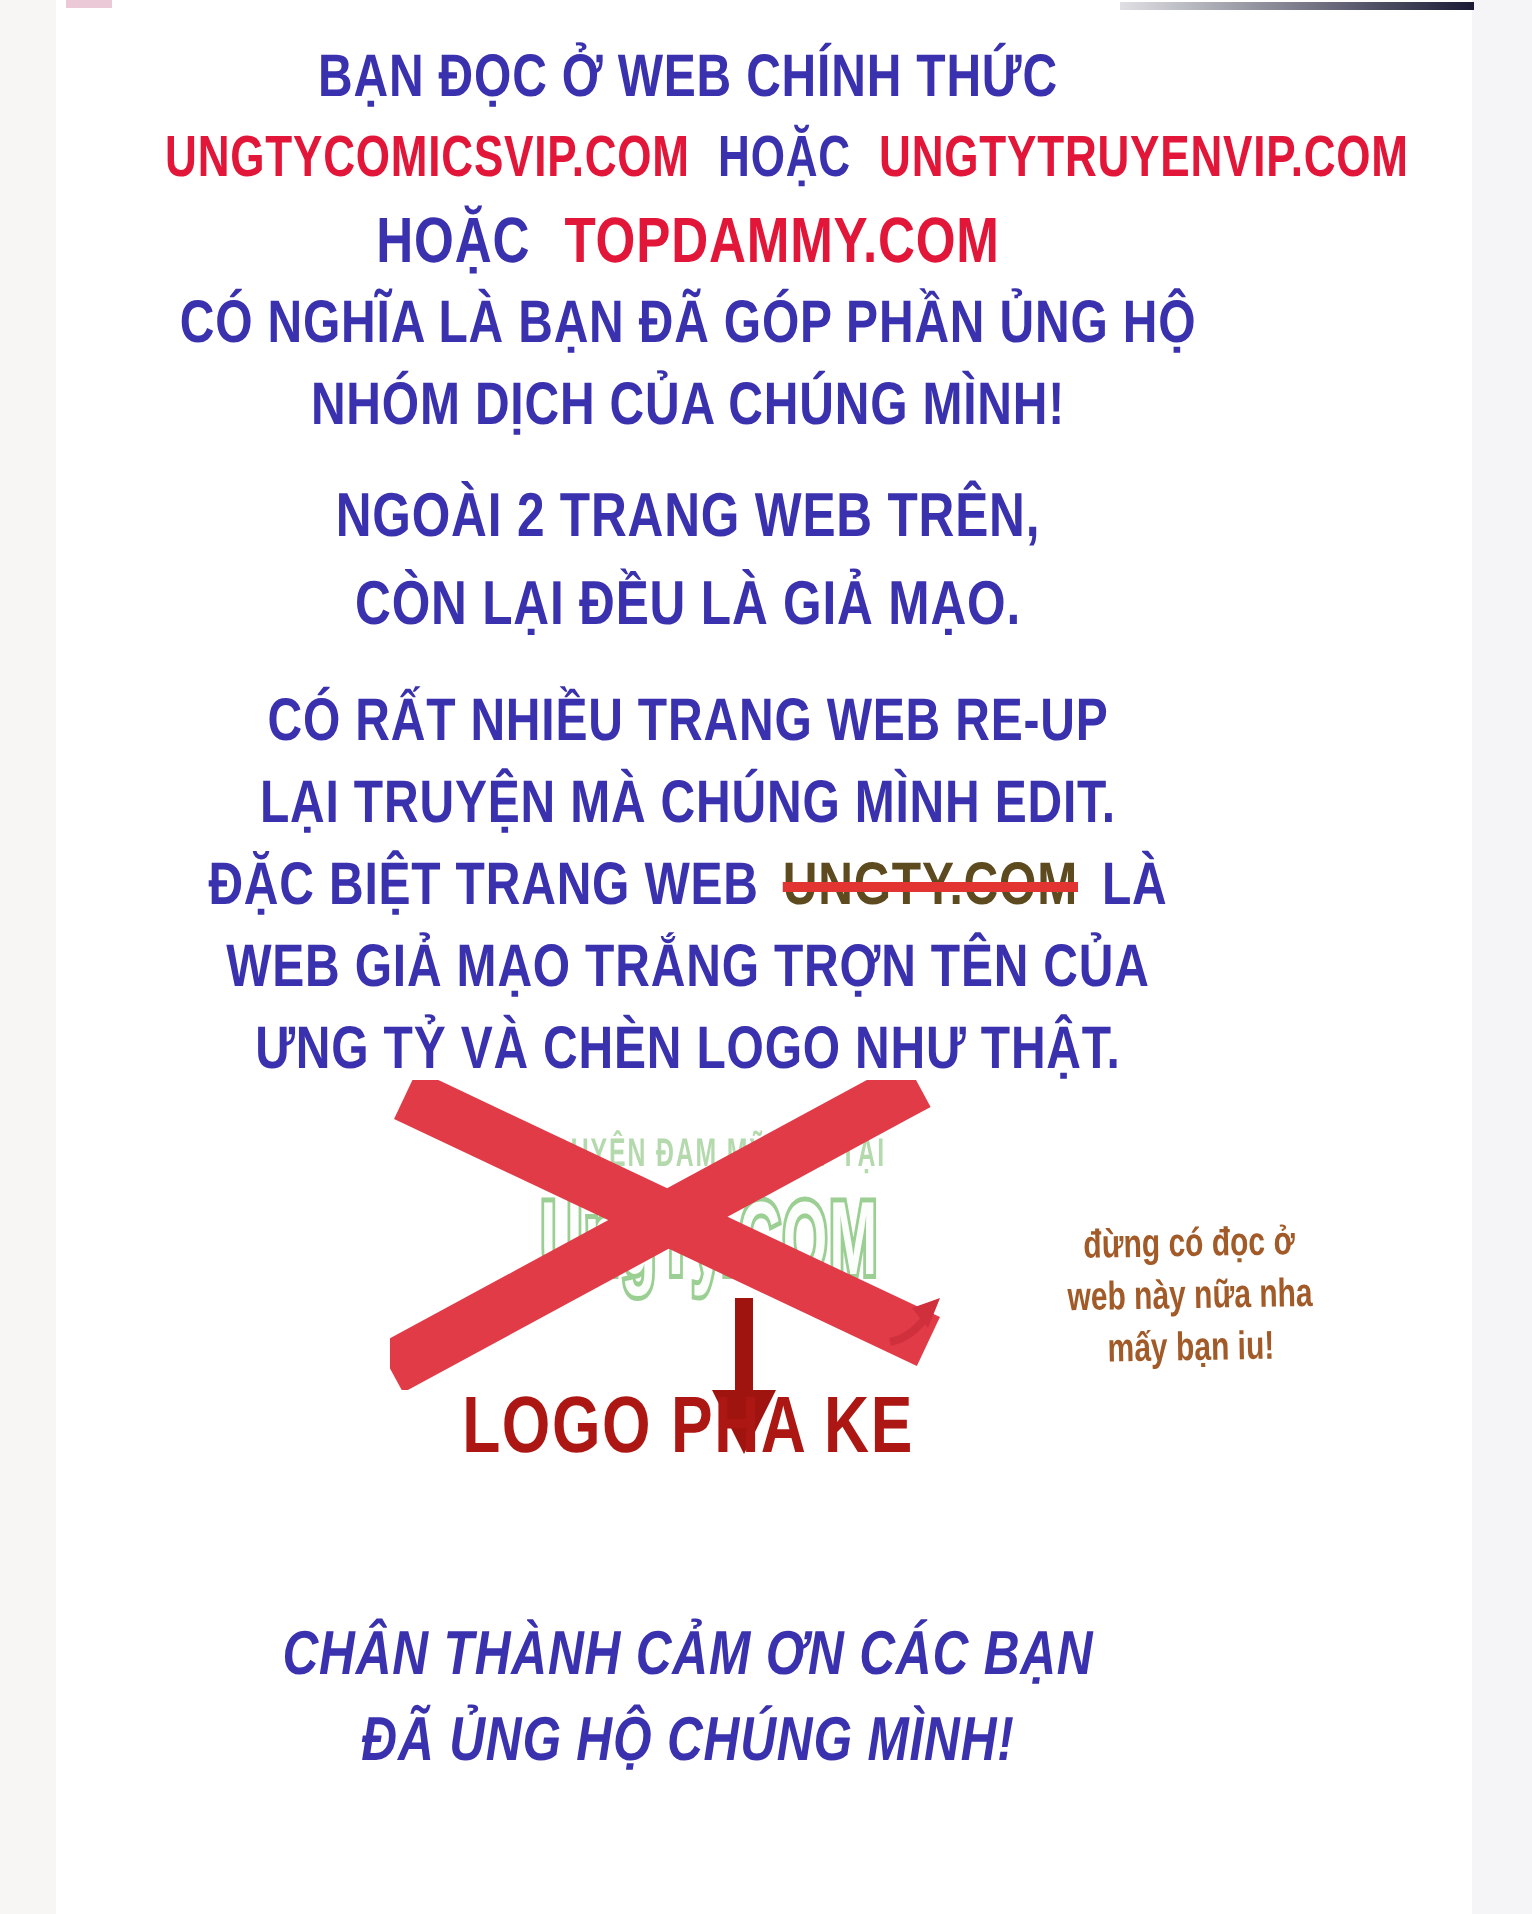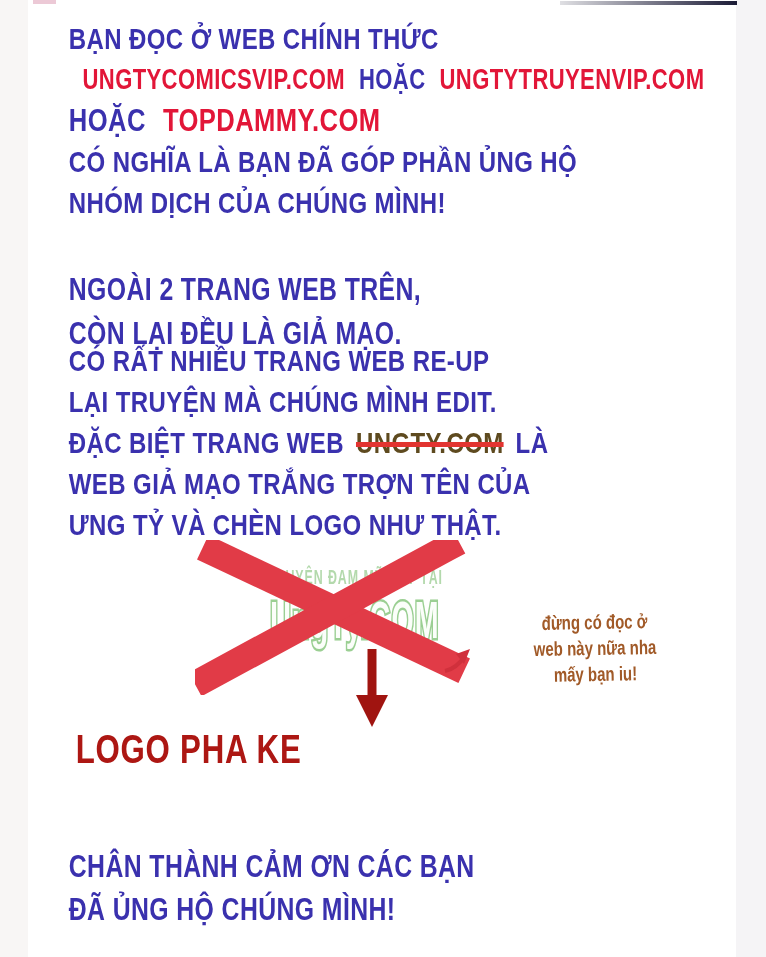--- a/index.html
+++ b/index.html
@@ -9,36 +9,36 @@
     font-family:"Liberation Sans","DejaVu Sans",sans-serif;
     -webkit-font-smoothing:antialiased;
   }
   .edge{position:absolute;top:0;bottom:0;}
   .edge-left{left:0;width:28px;background:#f8f6f5;}
   .edge-right{right:0;width:30px;background:#f5f4f6;}
   .scan-line{position:absolute;top:1px;left:560px;width:177px;height:4px;
     background:linear-gradient(to right, rgba(130,130,145,0.25), #1a1a35);}
   .scan-mark{position:absolute;top:0;left:33px;width:23px;height:4px;background:#ecc9d6;}
 
-  .block{position:absolute;left:0;width:688px;}
+  .block{position:absolute;left:0;width:688px;text-align:center;}
   .line{
     font-weight:bold;white-space:nowrap;letter-spacing:0.5px;
     transform:scaleX(0.8);transform-origin:50% 50%;
   }
   .blue{color:#3a31ae;}
   .red{color:#e21638;}
 
   .intro-block{top:18px;}
   .intro-line{font-size:30px;line-height:41px;}
   .intro-line.sites{font-size:29px;transform:scaleX(0.76);}
   .intro-line.hoac-line{font-size:32px;}
   .sites .or{margin:0 10px;}
   .hoac-line .or{margin-right:12px;}
 
-  .notice-block{top:268px;}
+  .notice-block{top:236px;}
   .notice-line{font-size:31px;line-height:44px;}
 
   .warning-block{top:340px;}
   .warning-line{font-size:30px;line-height:41px;}
   .struck{
     color:#5e4a1f;margin:0 8px;padding:0 7px;
     text-decoration:line-through;
     text-decoration-color:#e23430;
     text-decoration-thickness:5px;
   }
@@ -57,27 +57,27 @@
   .x-svg{position:absolute;left:195px;top:540px;pointer-events:none;}
   .down-arrow-svg{position:absolute;left:352px;top:645px;pointer-events:none;}
 
   .note-block{
     position:absolute;left:495px;top:609px;width:200px;text-align:center;
     color:#a15a28;font-weight:bold;font-size:20px;line-height:26px;
     transform:rotate(-1deg);
   }
   .note-line{white-space:nowrap;transform:scaleX(0.75);transform-origin:50% 50%;}
 
-  .caption-block{top:726px;}
+  .caption-block{top:690px;}
   .caption-line{
     font-size:40px;font-weight:bold;letter-spacing:1px;white-space:nowrap;
     color:#ad1713;transform:scaleX(0.78);transform-origin:50% 50%;line-height:46px;
   }
 
-  .thanks-block{top:845px;}
+  .thanks-block{top:805px;font-style:italic;}
   .thanks-line{font-size:31px;line-height:43px;}
 </style>
 </head>
 <body>
 
 <div class="edge edge-left"></div>
 <div class="edge edge-right"></div>
 <div class="scan-line"></div>
 <div class="scan-mark"></div>
 

